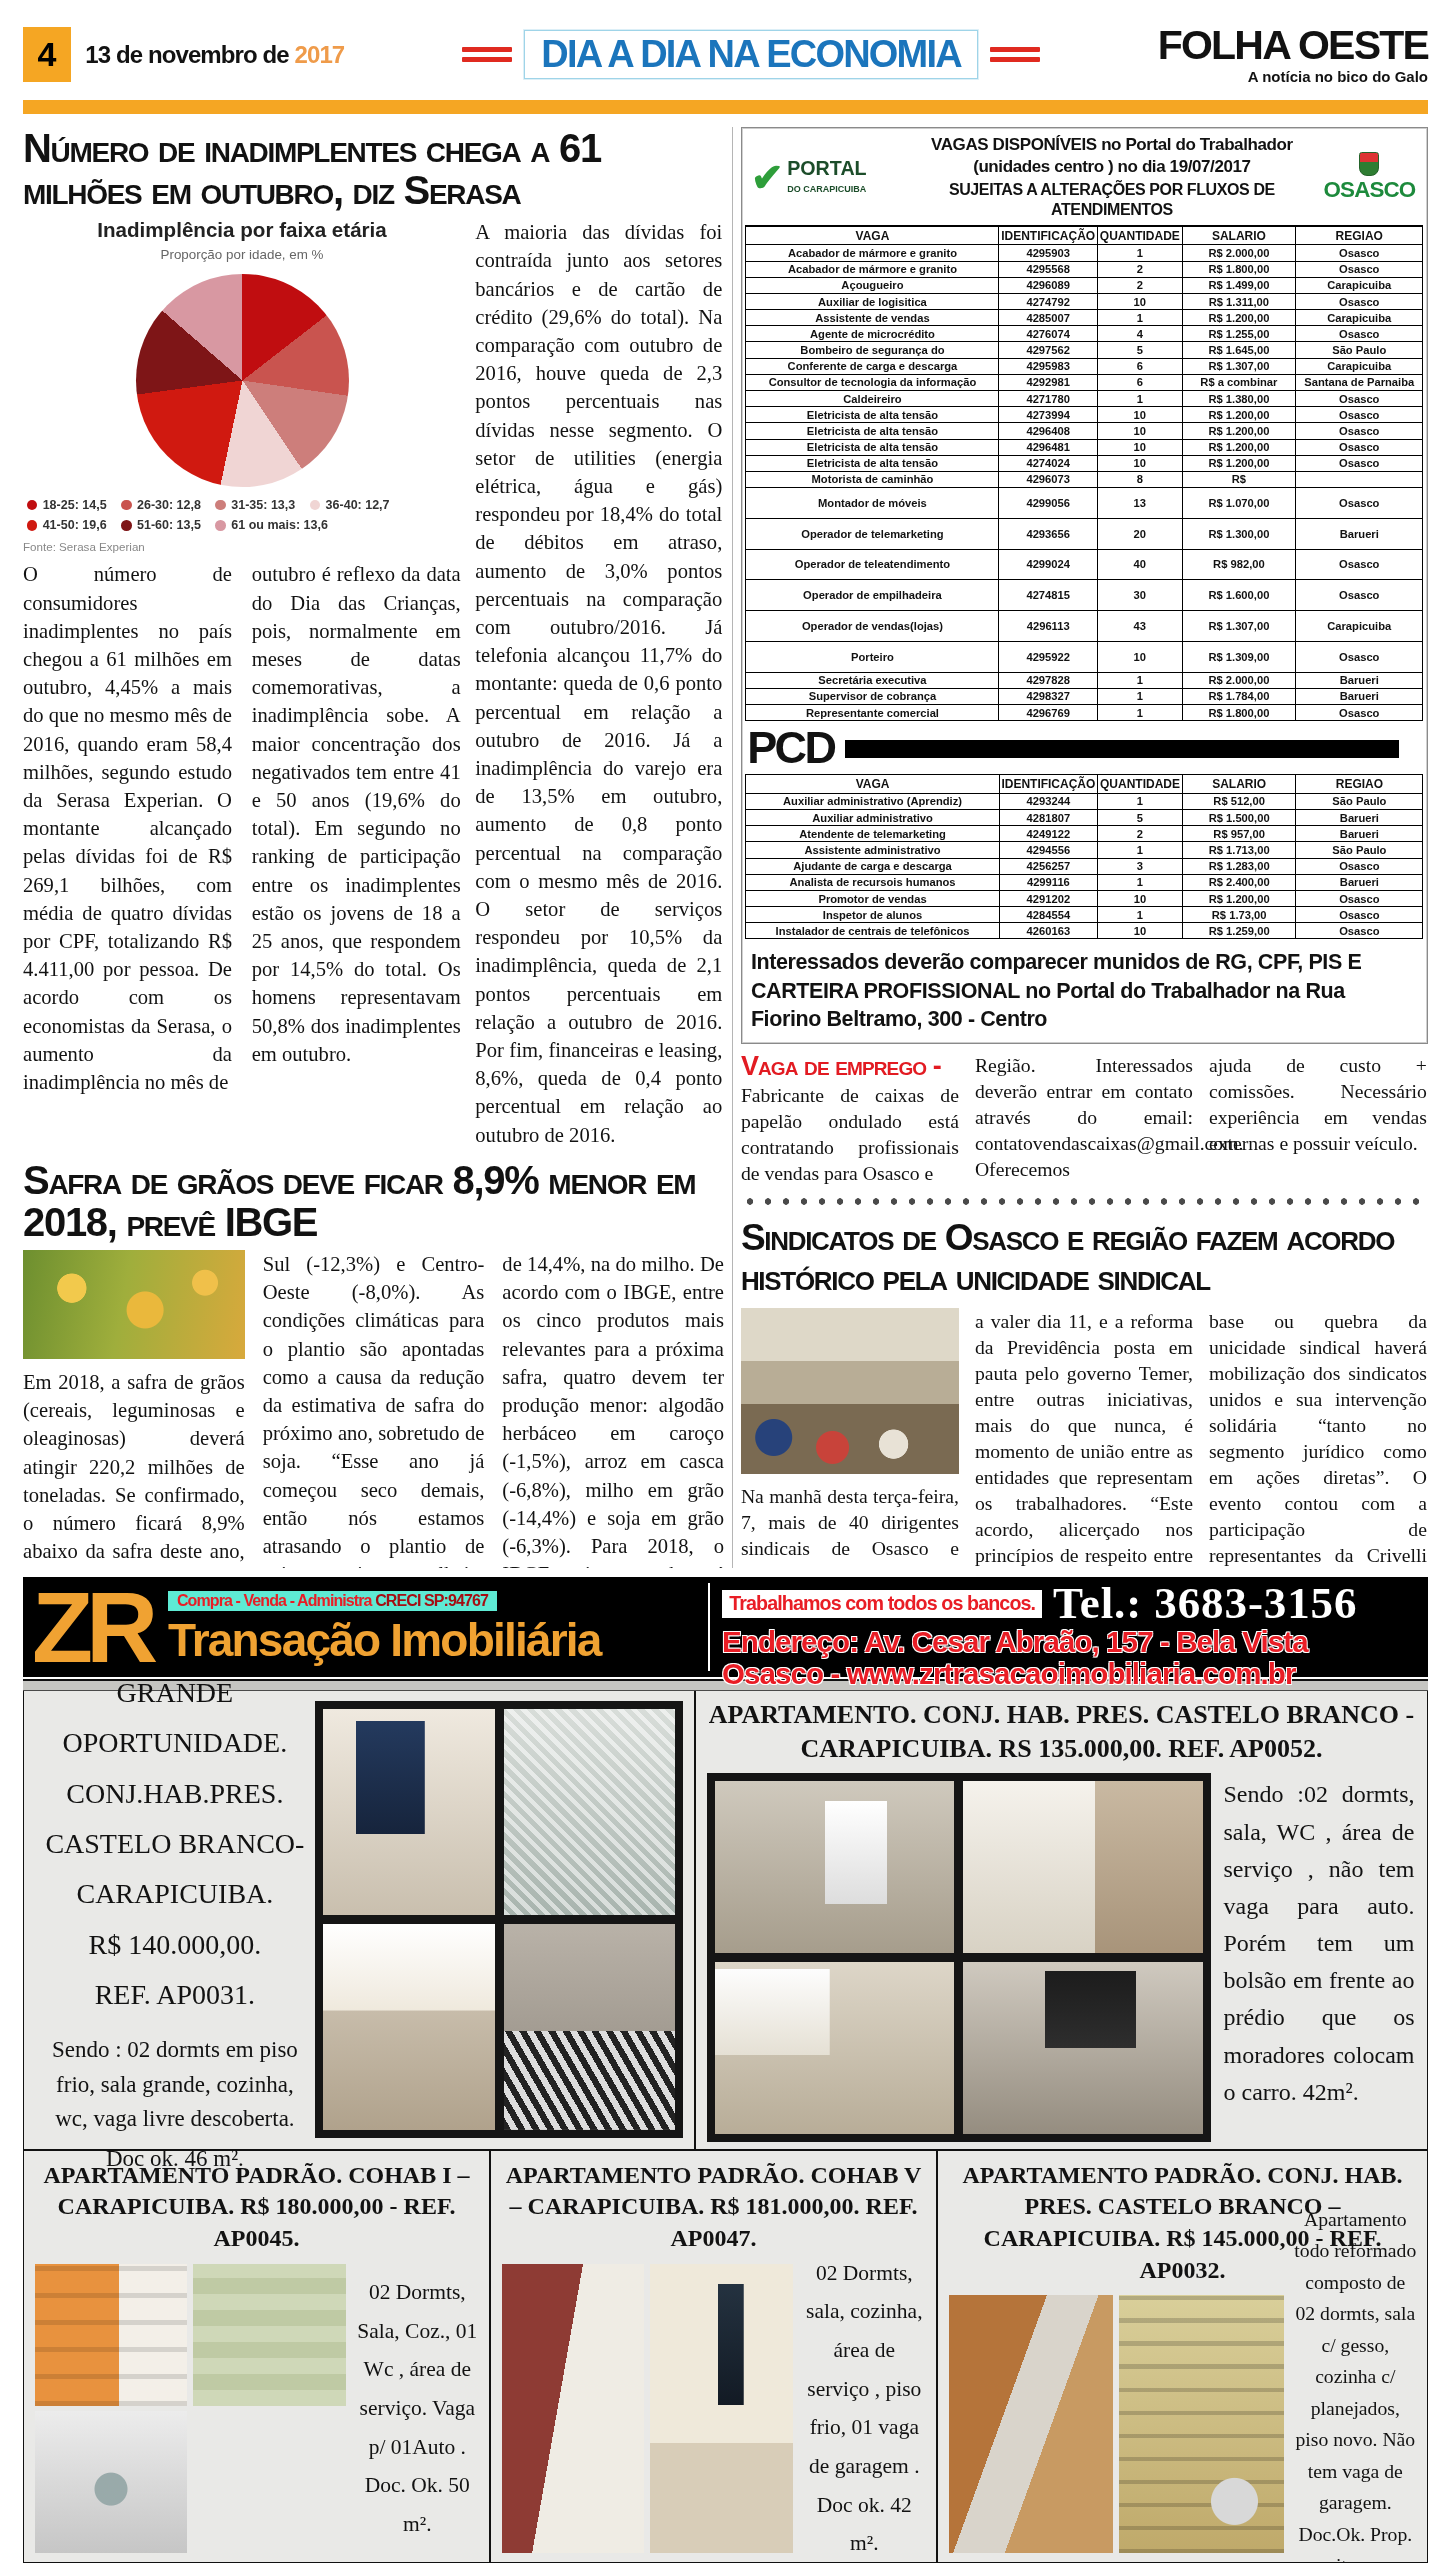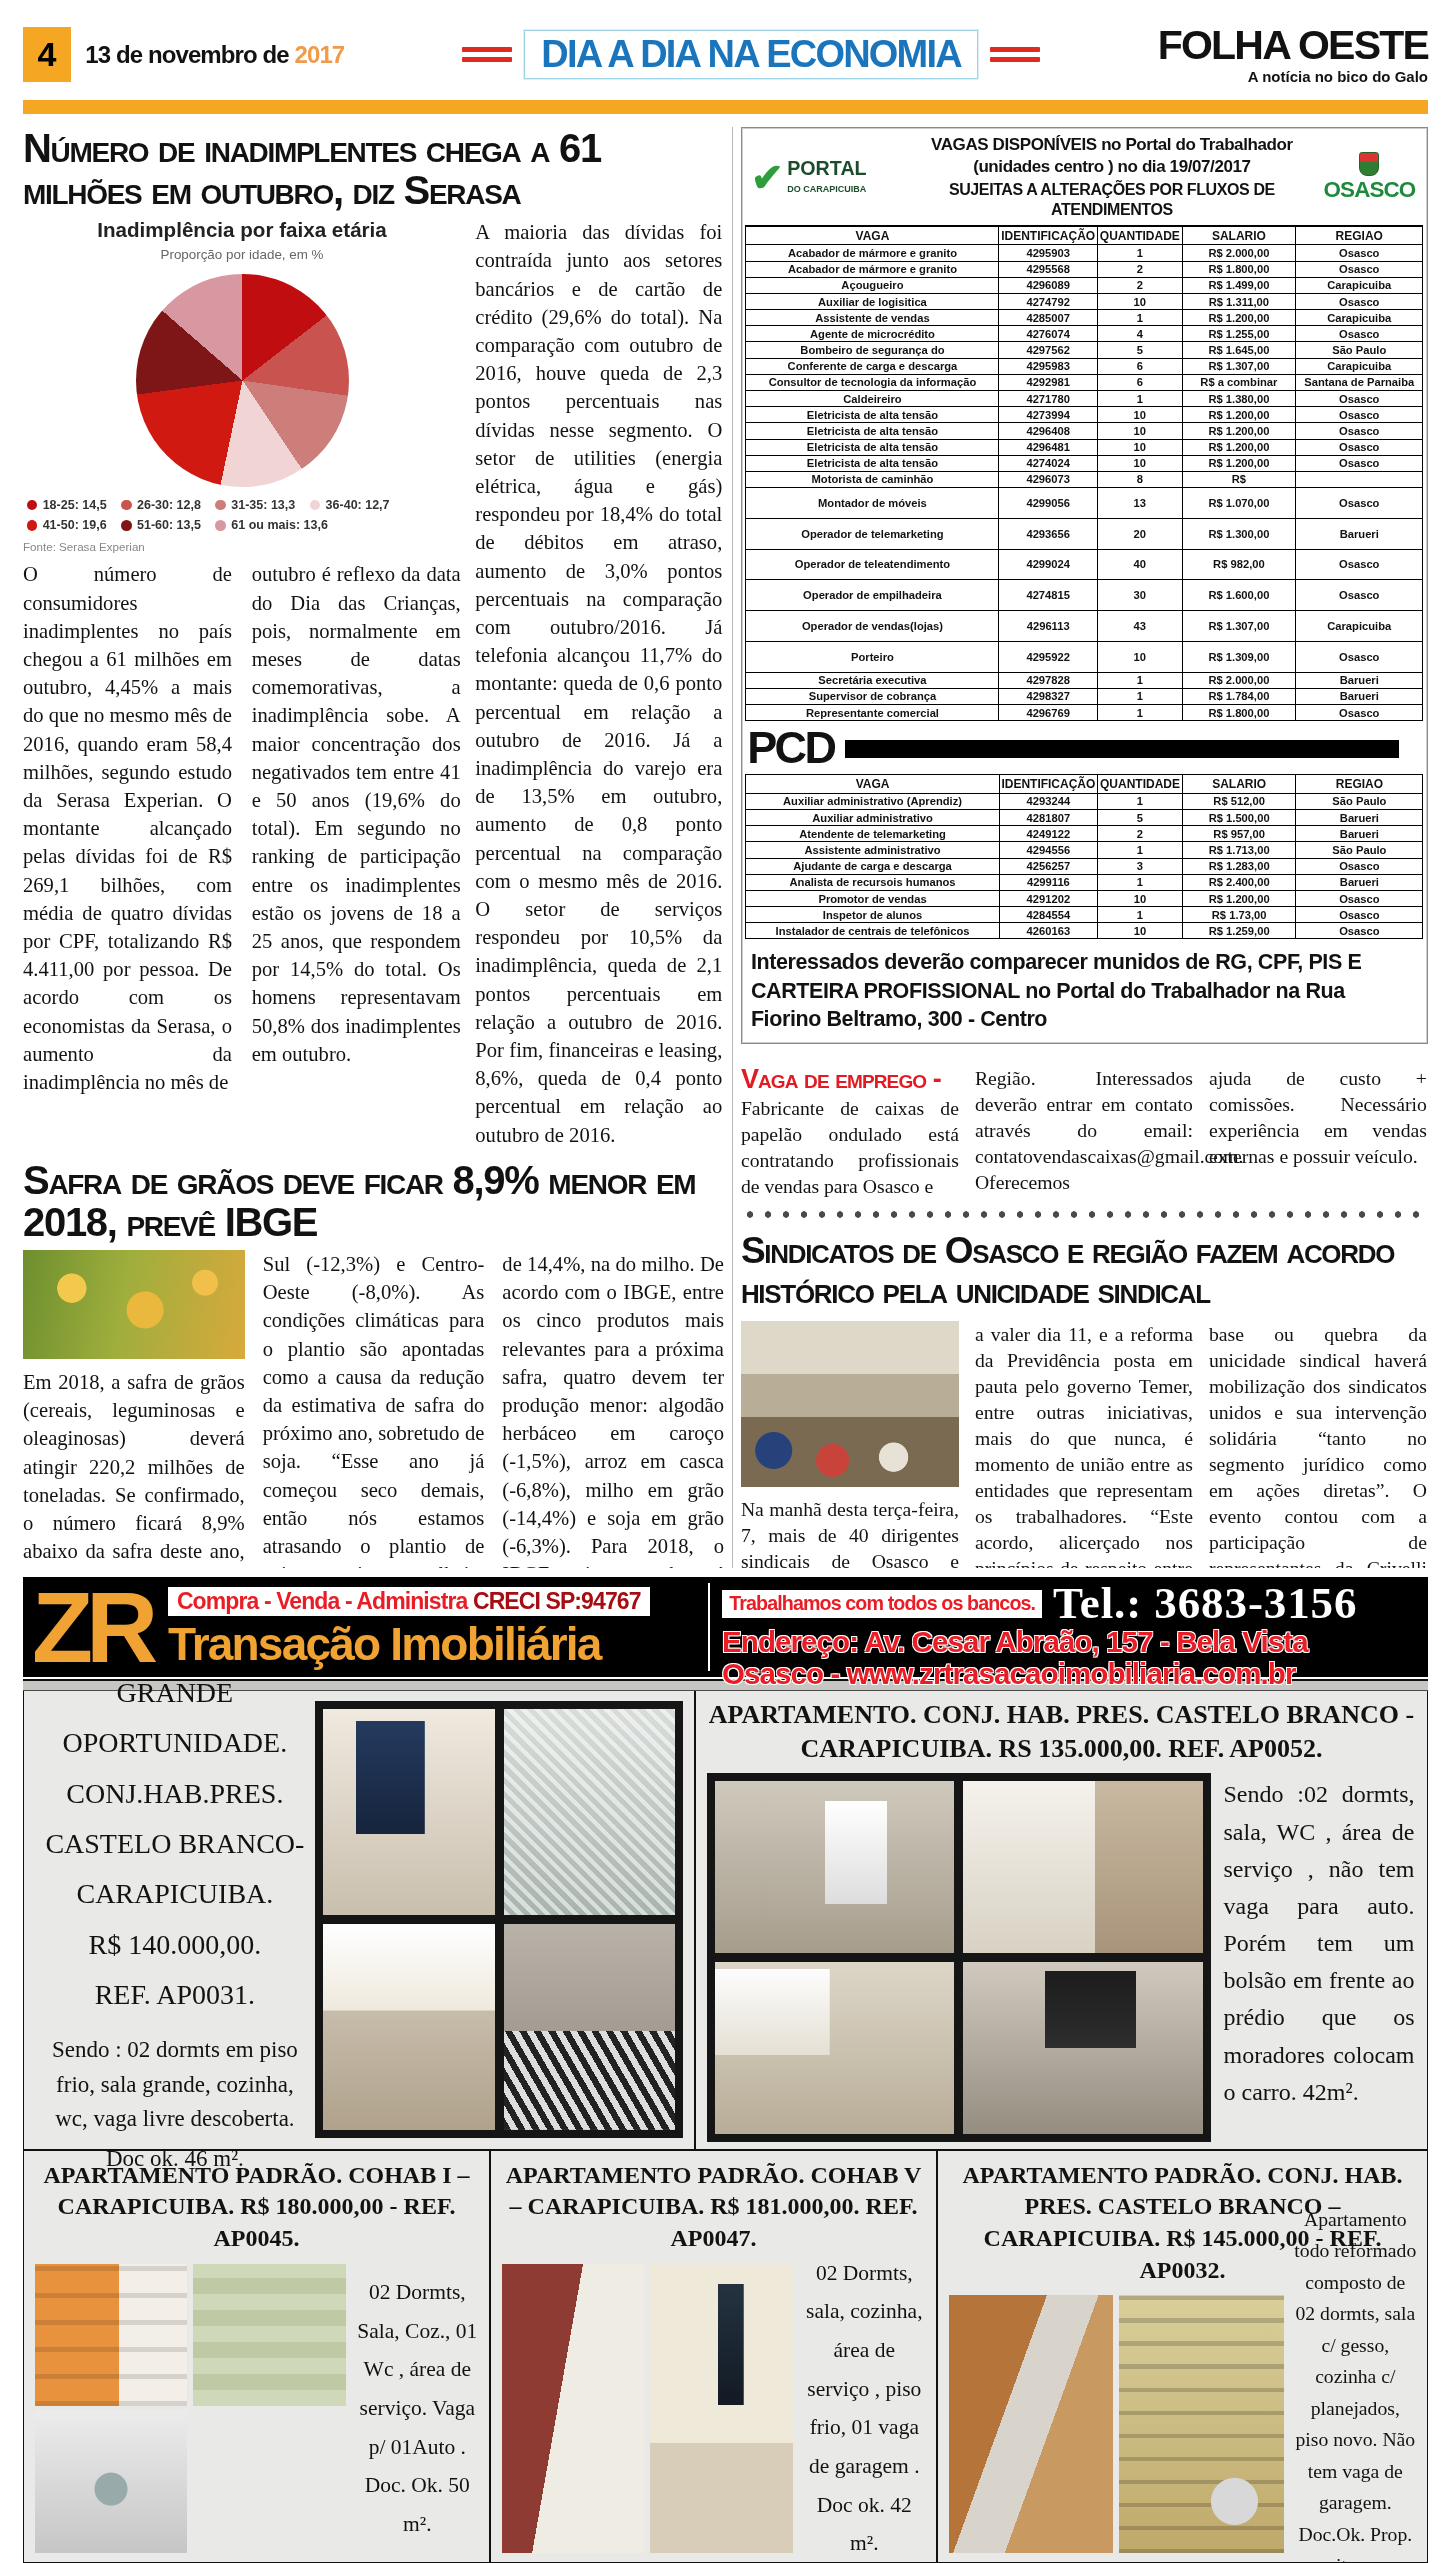--- a/index.html
+++ b/index.html
@@ -73,39 +73,39 @@
   table.jobs td{border:0.9px solid #000;padding:0.9px 2.7px;height:13.4px;}
   table.jobs tr.tall td{height:28px;}
   table.jobs .c0{width:38%;} table.jobs .c1{width:14%;} table.jobs .c2{width:12%;}
   table.jobs .c3{width:17%;} table.jobs .c4{width:19%;}
   .pcd-head{display:flex;align-items:center;gap:10.7px;margin:7.2px 1.8px 5.4px;}
   .pcd-title{font-family:"Liberation Sans",sans-serif;font-weight:900;font-size:45px;letter-spacing:-2.7px;line-height:0.9;}
   .pcd-bar{flex:1;height:18px;background:#000;margin-right:23px;}
   .interessados{font-family:"Liberation Sans",sans-serif;font-weight:900;font-size:21.5px;line-height:1.32;
                 letter-spacing:-0.4px;padding:9px 5.4px 5.4px;}
   
-  .vaga-row{display:flex;gap:16px;margin-top:21px;}
+  .vaga-row{display:flex;gap:16px;margin-top:8px;}
   .vaga-row>div{width:218px;}
   .vaga-title{color:#e21b22;font-family:"Liberation Sans",sans-serif;font-weight:900;font-size:27px;
               font-variant:small-caps;letter-spacing:-0.9px;line-height:1.05;margin-bottom:1.8px;}
   h2.sind{font-family:"Liberation Sans",sans-serif;font-weight:900;font-size:37px;line-height:1.08;
           letter-spacing:-1.3px;margin:3.6px 0 10.7px;font-variant:small-caps;}
   .ph-meeting{width:100%;height:166px;margin-bottom:9px;
     background:radial-gradient(circle at 15% 78%,#27427a 0 18px,transparent 19px),
                radial-gradient(circle at 42% 84%,#c8433a 0 16px,transparent 17px),
                radial-gradient(circle at 70% 82%,#e8e2d6 0 14.3px,transparent 15px),
                linear-gradient(180deg,#ded8c8 0 32%,#b8ad96 32% 58%,#7a6a52 58%);}
   
   .ad{margin:9px 23px 0;}
   .banner{height:100px;background:#000;display:flex;align-items:stretch;padding:4.5px 9px;box-sizing:border-box;}
   .bn-left{width:663px;display:flex;align-items:center;}
   .zr{font-family:"Liberation Sans",sans-serif;font-weight:900;font-size:100px;color:#F0A232;
       line-height:0.82;letter-spacing:-7.2px;margin-right:17px;}
   .bn-lcol{display:flex;flex-direction:column;align-items:flex-start;}
-  .strip{background:#ffffff;padding:0.9px 9px;font-family:"Liberation Sans",sans-serif;font-weight:900;font-size:23px;
+  .strip{background:#5eead4;padding:0.9px 9px;font-family:"Liberation Sans",sans-serif;font-weight:900;font-size:16px;
          color:#e91d25;white-space:nowrap;letter-spacing:-0.9px;}
   .strip .creci{color:#a50d12;}
   .trans{color:#F0A232;font-family:"Liberation Sans",sans-serif;font-weight:900;font-size:46px;
          letter-spacing:-1.8px;line-height:1;margin-top:5.4px;}
   .bn-div{border-left:2.7px solid #fff;margin:1.8px 12.5px;}
   .bn-right{flex:1;display:flex;flex-direction:column;}
   .bn-r1{display:flex;align-items:center;gap:10.7px;}
   .banks{background:#fff;color:#e91d25;font-family:"Liberation Sans",sans-serif;font-weight:900;font-size:19.7px;
          padding:2.7px 7.2px;letter-spacing:-0.9px;white-space:nowrap;}
   .tel{font-family:"Liberation Serif",serif;font-weight:900;font-size:45px;color:#fff;letter-spacing:0.9px;line-height:1;}

